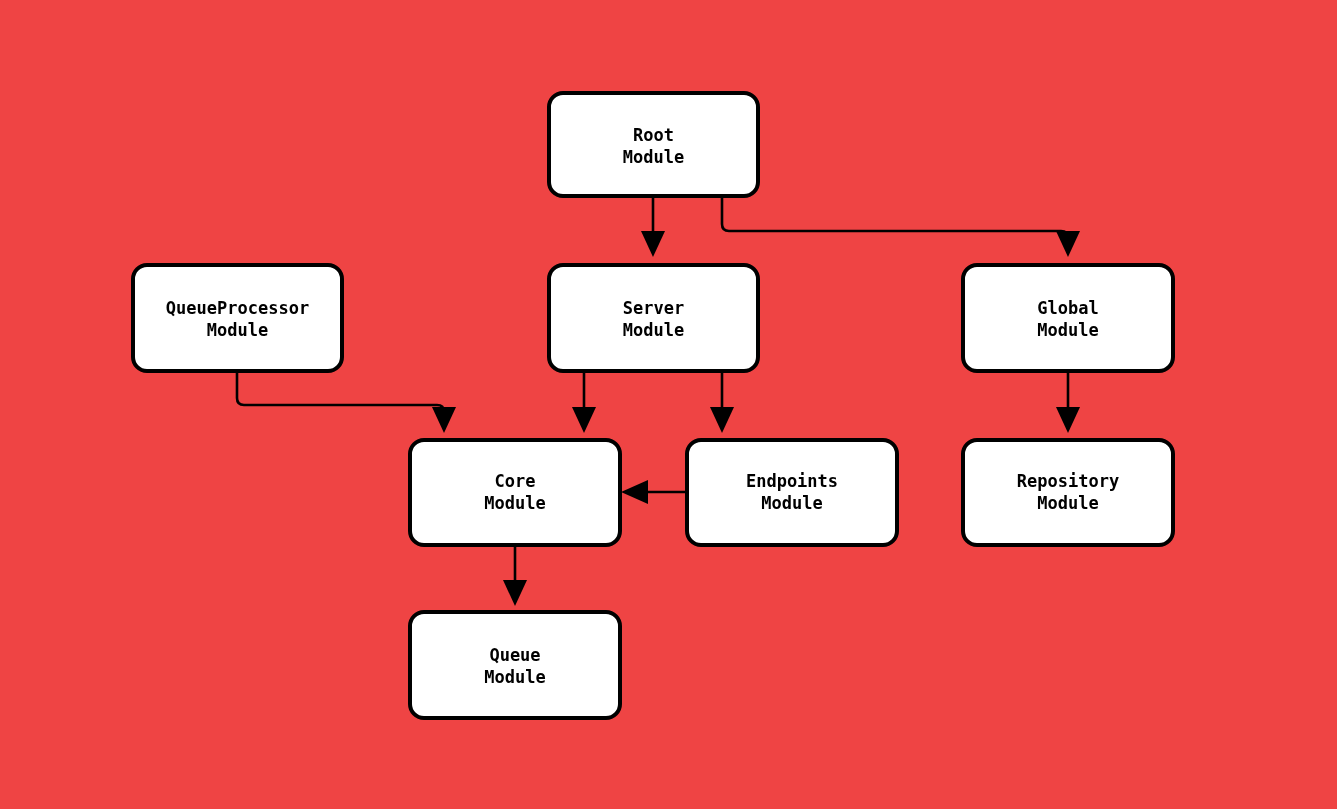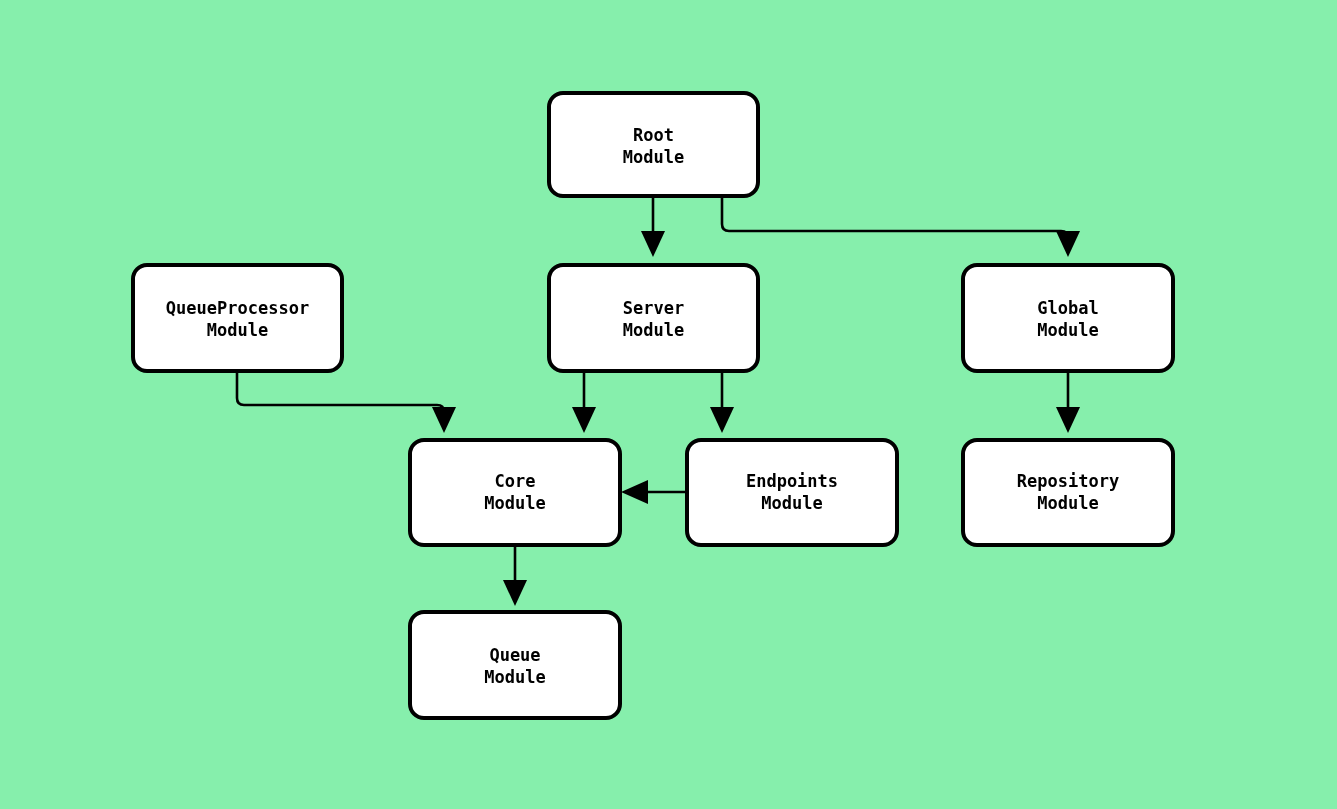--- a/index.html
+++ b/index.html
@@ -10,21 +10,21 @@
   body {
     width: 1337px;
     height: 809px;
     overflow: hidden;
     font-family: "DejaVu Sans Mono", "Liberation Mono", monospace;
   }
   #diagram-canvas {
     position: relative;
     width: 1337px;
     height: 809px;
-    background: #86efac;
+    background: #ef4444;
   }
   #diagram-svg {
     position: absolute;
     top: 0;
     left: 0;
     width: 1337px;
     height: 809px;
   }
   .node-box {
     fill: #ffffff;

